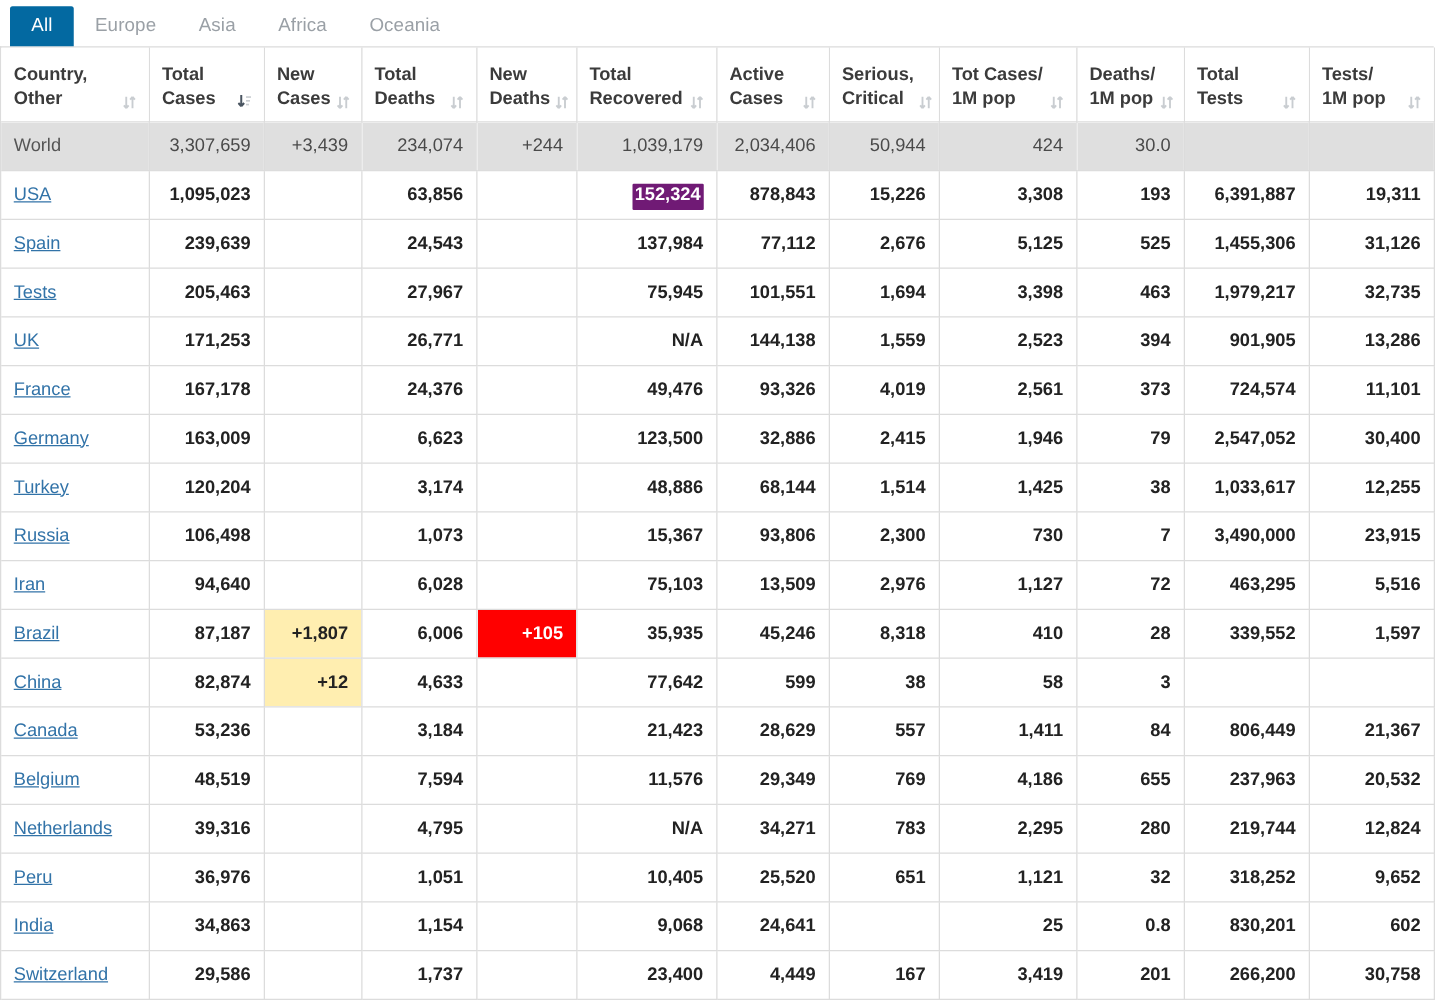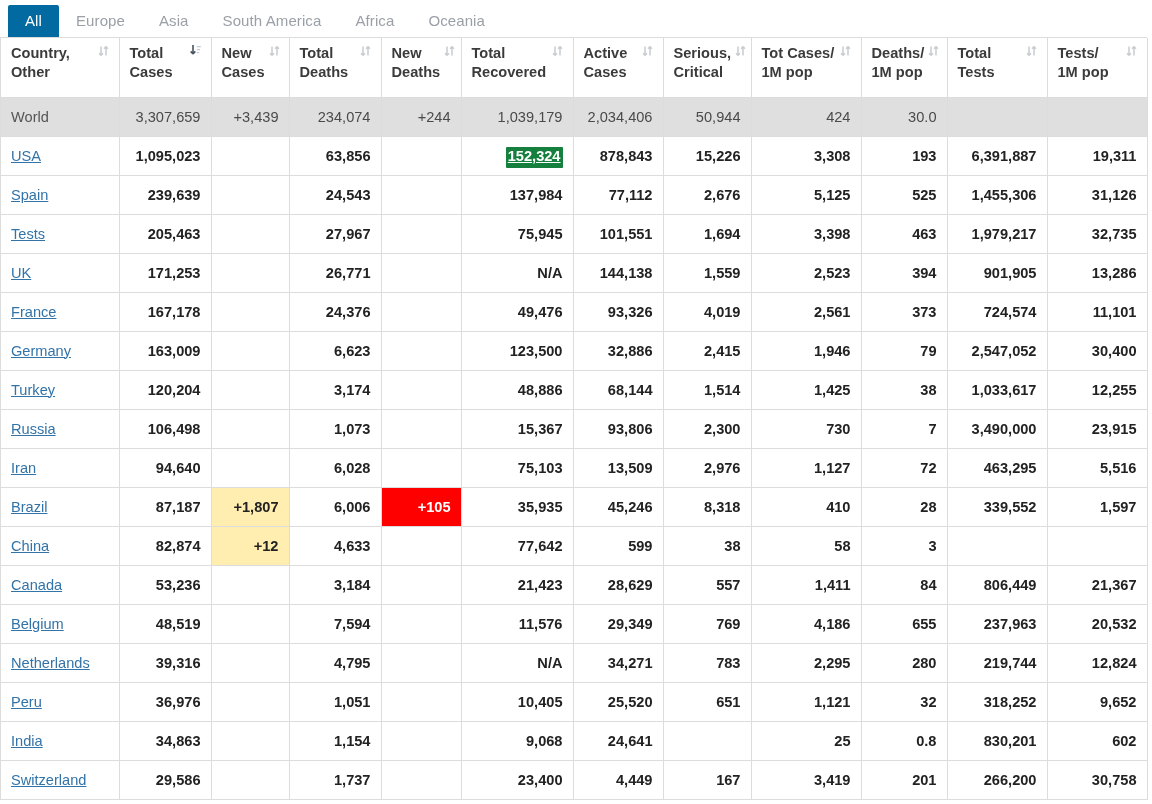--- a/index.html
+++ b/index.html
@@ -75,20 +75,21 @@
     color: #3b3b3b;
     text-align: left;
     background: #ffffff;
     font-size: 14.6px;
     cursor: pointer;
     position: relative;
     line-height: 1.32;
   }
   .th-inner {
     display: flex;
+    align-items: flex-end;
     justify-content: space-between;
     gap: 4px;
     height: 100%;
   }
   .th-label {
     display: block;
   }
   .sort-icon {
     flex: 0 0 auto;
     width: 11px;
@@ -127,36 +128,34 @@
   }
   td.cell-new-cases.hl {
     background: #ffeeb0;
     color: #222;
   }
   td.cell-new-deaths.hl {
     background: #ff0000;
     color: #ffffff;
   }
   .selected-text {
-    background: #15803d;
+    background: #701a75;
     color: #ffffff;
     padding: 1px 2px 4px 2px;
     border-radius: 1px;
-    text-decoration: underline;
   }
   .empty { }
 </style>
 </head>
 <body>
 
 <div class="tabbar" id="tabbar">
     <div class="tab active">All</div>
     <div class="tab">Europe</div>
     <div class="tab">Asia</div>
-    <div class="tab">South America</div>
     <div class="tab">Africa</div>
     <div class="tab">Oceania</div>
   </div>
 
 <div class="table-wrap">
   <table class="main">
     <colgroup>
       <col style="width:118px">
       <col style="width:92px">
       <col style="width:78px">

